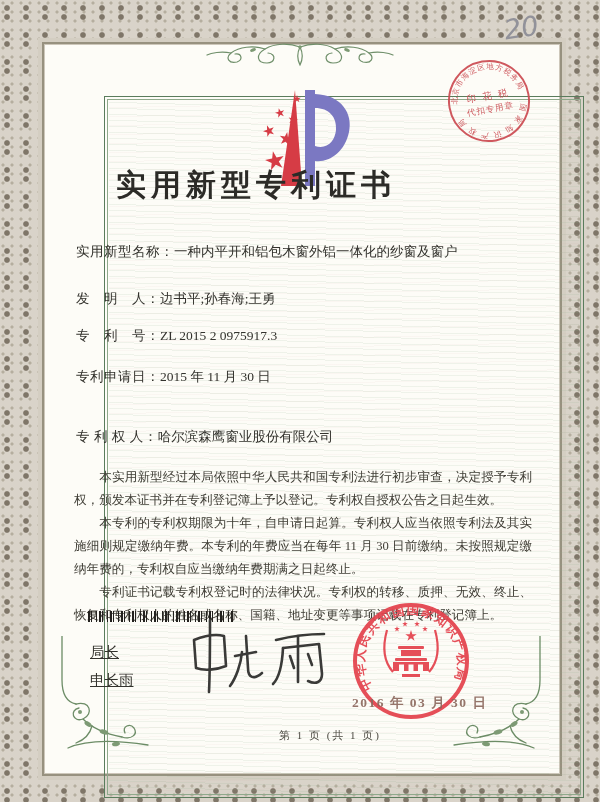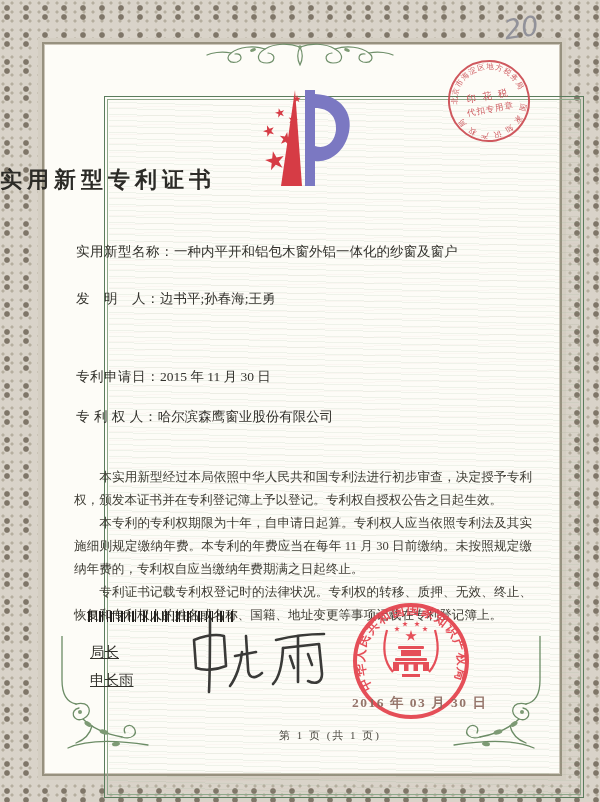--- a/index.html
+++ b/index.html
@@ -27,25 +27,25 @@
     position:absolute;inset:2px;border:1px solid #8fa98b;
   }
   .guilloche{
     position:absolute;inset:4px;
     background:
       repeating-linear-gradient(1.5deg, rgba(140,175,140,.13) 0 1px, rgba(0,0,0,0) 1px 6px),
       repeating-linear-gradient(-1deg, rgba(205,150,150,.06) 0 1px, rgba(0,0,0,0) 1px 9px);
   }
   .cert-number{position:absolute;left:75px;top:93px;font-size:13.5px;color:#36352f;letter-spacing:1.5px;}
   .logo{position:absolute;left:250px;top:86px;}
-  .title{position:absolute;left:0;top:165px;width:512px;text-align:left;
-    font-size:22px;font-weight:bold;color:#2c2b27;letter-spacing:5px;}
+  .title{position:absolute;left:0;top:165px;width:512px;text-align:center;
+    font-size:30px;font-weight:bold;color:#2c2b27;letter-spacing:5px;}
   .field{position:absolute;left:76px;right:64px;font-size:13.5px;color:#33322d;white-space:nowrap;}
   .field .lab{letter-spacing:.5px;}
-  .f0{top:243px}.f1{top:290px}.f2{top:327px}.f3{top:368px}.f4{top:408px}.f5{top:446px}
+  .f0{top:243px}.f1{top:290px}.f2{top:327px}.f3{top:368px}.f4{top:428px}.f5{top:446px}
   .body-text{position:absolute;left:74px;right:68px;top:466px;color:#3e3c34;}
   .body-text p{margin:0;text-indent:2em;font-size:12.6px;line-height:23px;text-align:justify;}
   .barcode{position:absolute;left:88px;top:611px;width:145px;height:11px;
     background:repeating-linear-gradient(90deg,#23211e 0 2px,rgba(0,0,0,0) 2px 3px,#23211e 3px 4px,rgba(0,0,0,0) 4px 8px,#23211e 8px 9px,rgba(0,0,0,0) 9px 11px);}
   .director{position:absolute;left:90px;top:638px;font-size:14.5px;color:#33322d;line-height:28px;text-decoration:underline;}
   .signature{position:absolute;left:172px;top:610px;}
   .seal{position:absolute;left:350px;top:600px;opacity:.93;}
   .datestamp{position:absolute;left:352px;top:694px;font-size:13.5px;color:#8b675c;letter-spacing:1.5px;font-weight:bold;opacity:.9;}
   .footer{position:absolute;left:0;top:728px;width:570px;text-align:center;font-size:11px;color:#4c4a42;letter-spacing:2px;padding-left:45px;}
   .taxstamp{position:absolute;left:446px;top:58px;transform:rotate(-10deg);opacity:.92;}
@@ -135,20 +135,21 @@
       <use href="#star" transform="translate(19,45) scale(6) rotate(-20)"></use>
       <use href="#star" transform="translate(36,53) scale(7) rotate(10)"></use>
       <use href="#star" transform="translate(25,75) scale(10) rotate(-12)"></use>
     </g>
   </svg>
 
   <div class="title">实用新型专利证书</div>
 
   <div class="field f1"><span class="lab">发　明　人：</span><span>边书平;孙春海;王勇</span></div>
   <div class="field f0"><span class="lab">实用新型名称：</span><span>一种内平开和铝包木窗外铝一体化的纱窗及窗户</span></div>
+  <div class="field f2"><span class="lab">专　利　号：</span><span>ZL 2015 2 0975917.3</span></div>
   <div class="field f3"><span class="lab">专利申请日：</span><span>2015 年 11 月 30 日</span></div>
   <div class="field f4"><span class="lab">专 利 权 人：</span><span>哈尔滨森鹰窗业股份有限公司</span></div>
 
   <div class="body-text">
     <p>本实用新型经过本局依照中华人民共和国专利法进行初步审查，决定授予专利权，颁发本证书并在专利登记簿上予以登记。专利权自授权公告之日起生效。</p>
     <p>本专利的专利权期限为十年，自申请日起算。专利权人应当依照专利法及其实施细则规定缴纳年费。本专利的年费应当在每年 11 月 30 日前缴纳。未按照规定缴纳年费的，专利权自应当缴纳年费期满之日起终止。</p>
     <p>专利证书记载专利权登记时的法律状况。专利权的转移、质押、无效、终止、恢复和专利权人的姓名或名称、国籍、地址变更等事项记载在专利登记簿上。</p>
   </div>
 
   <div class="barcode"></div>

